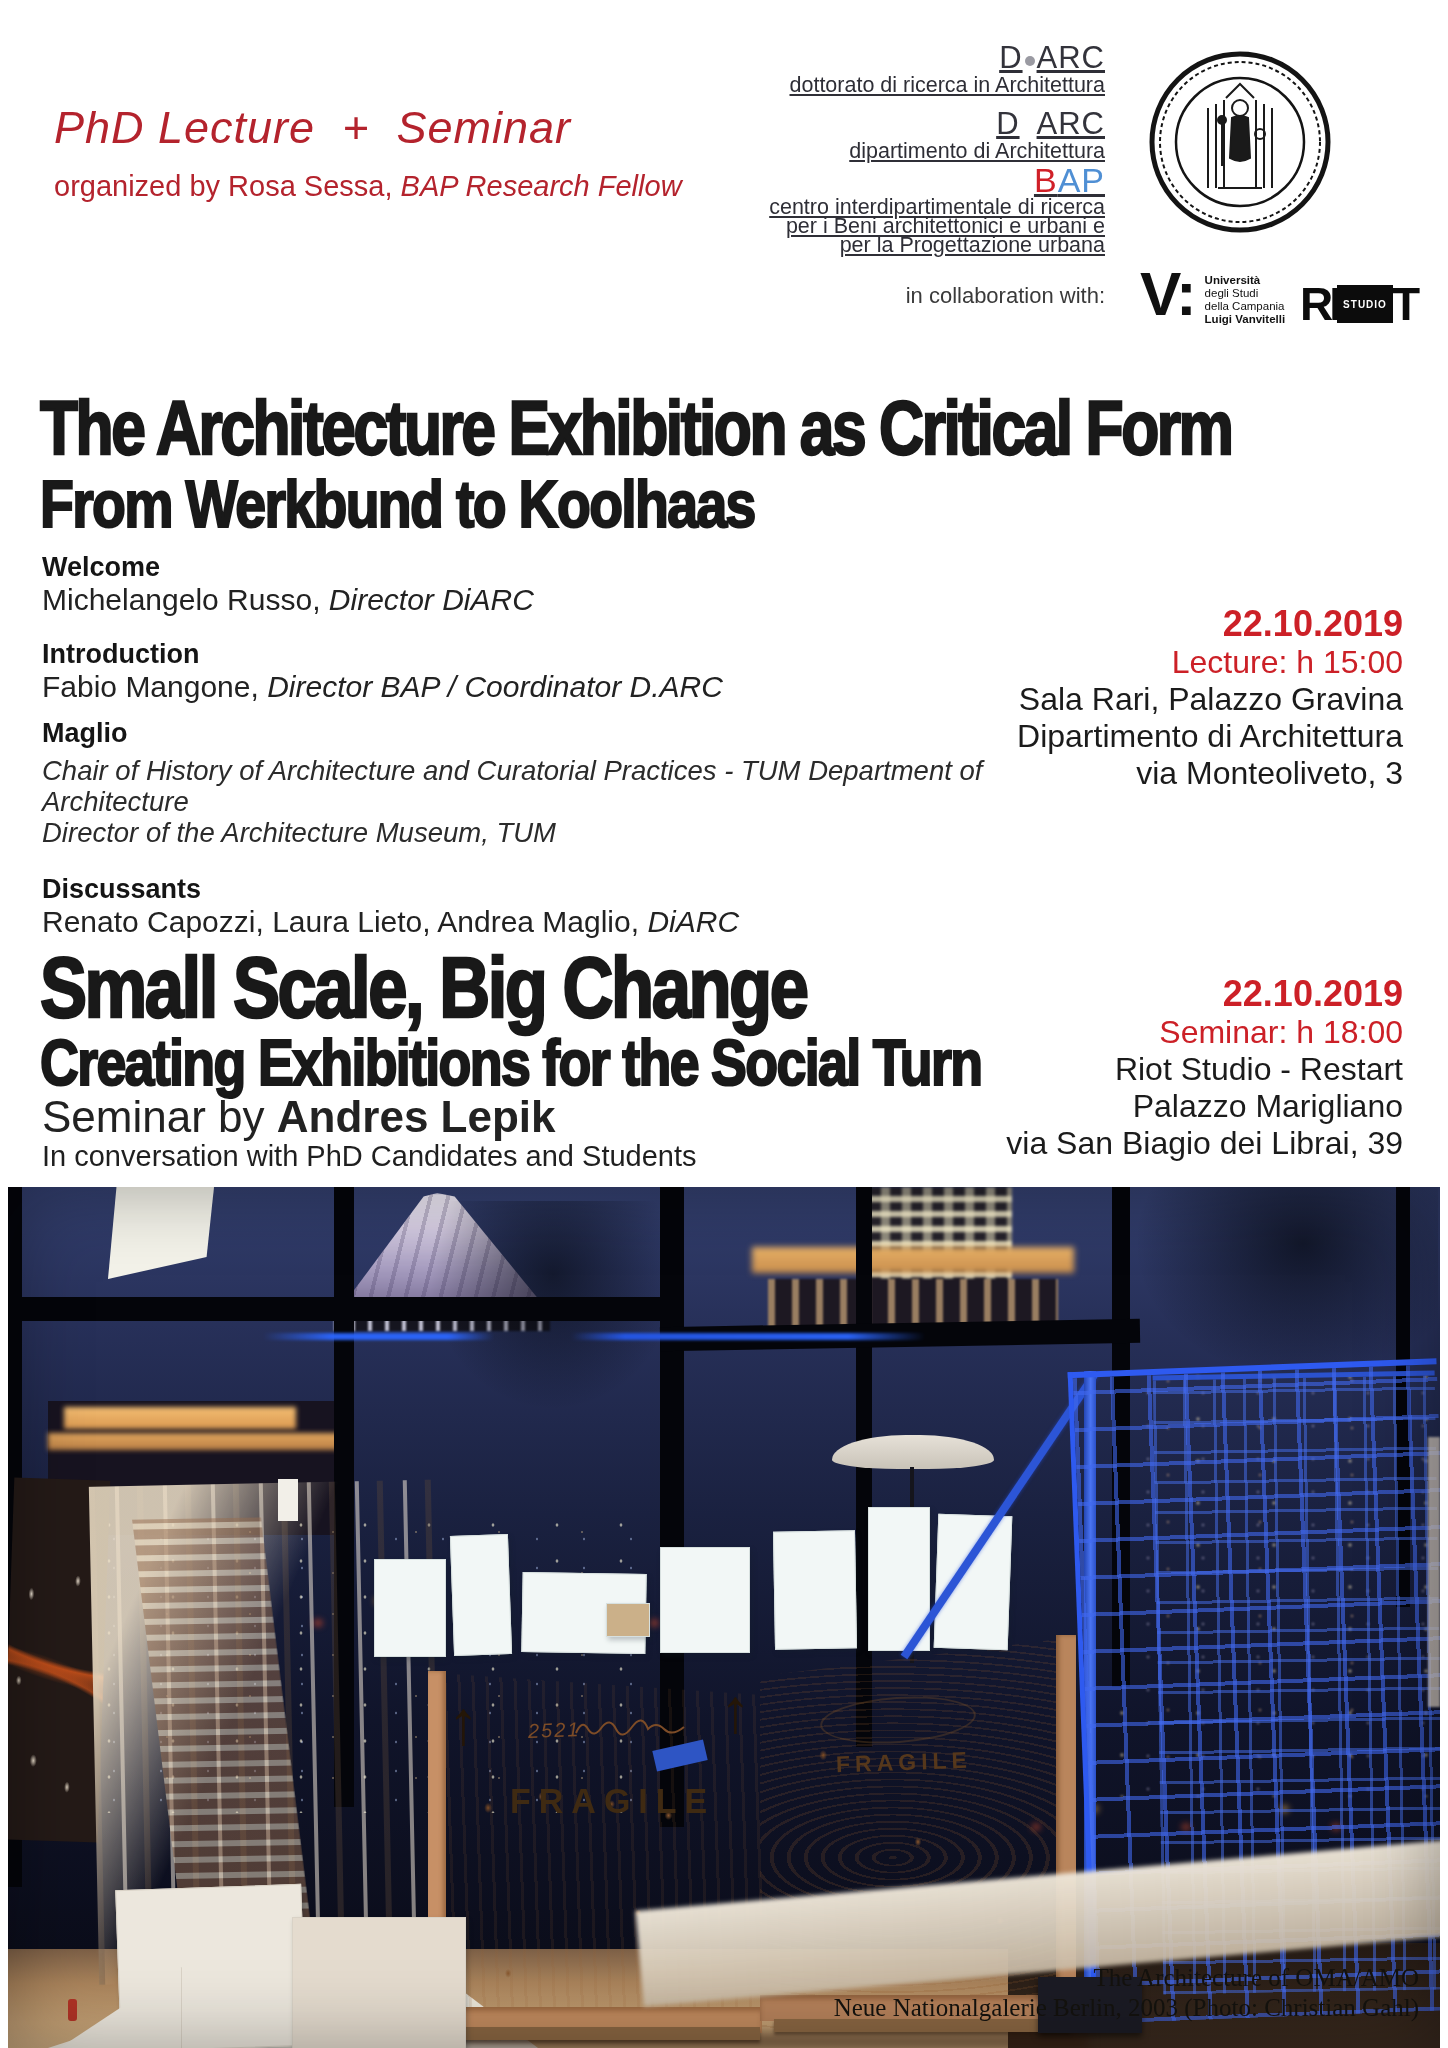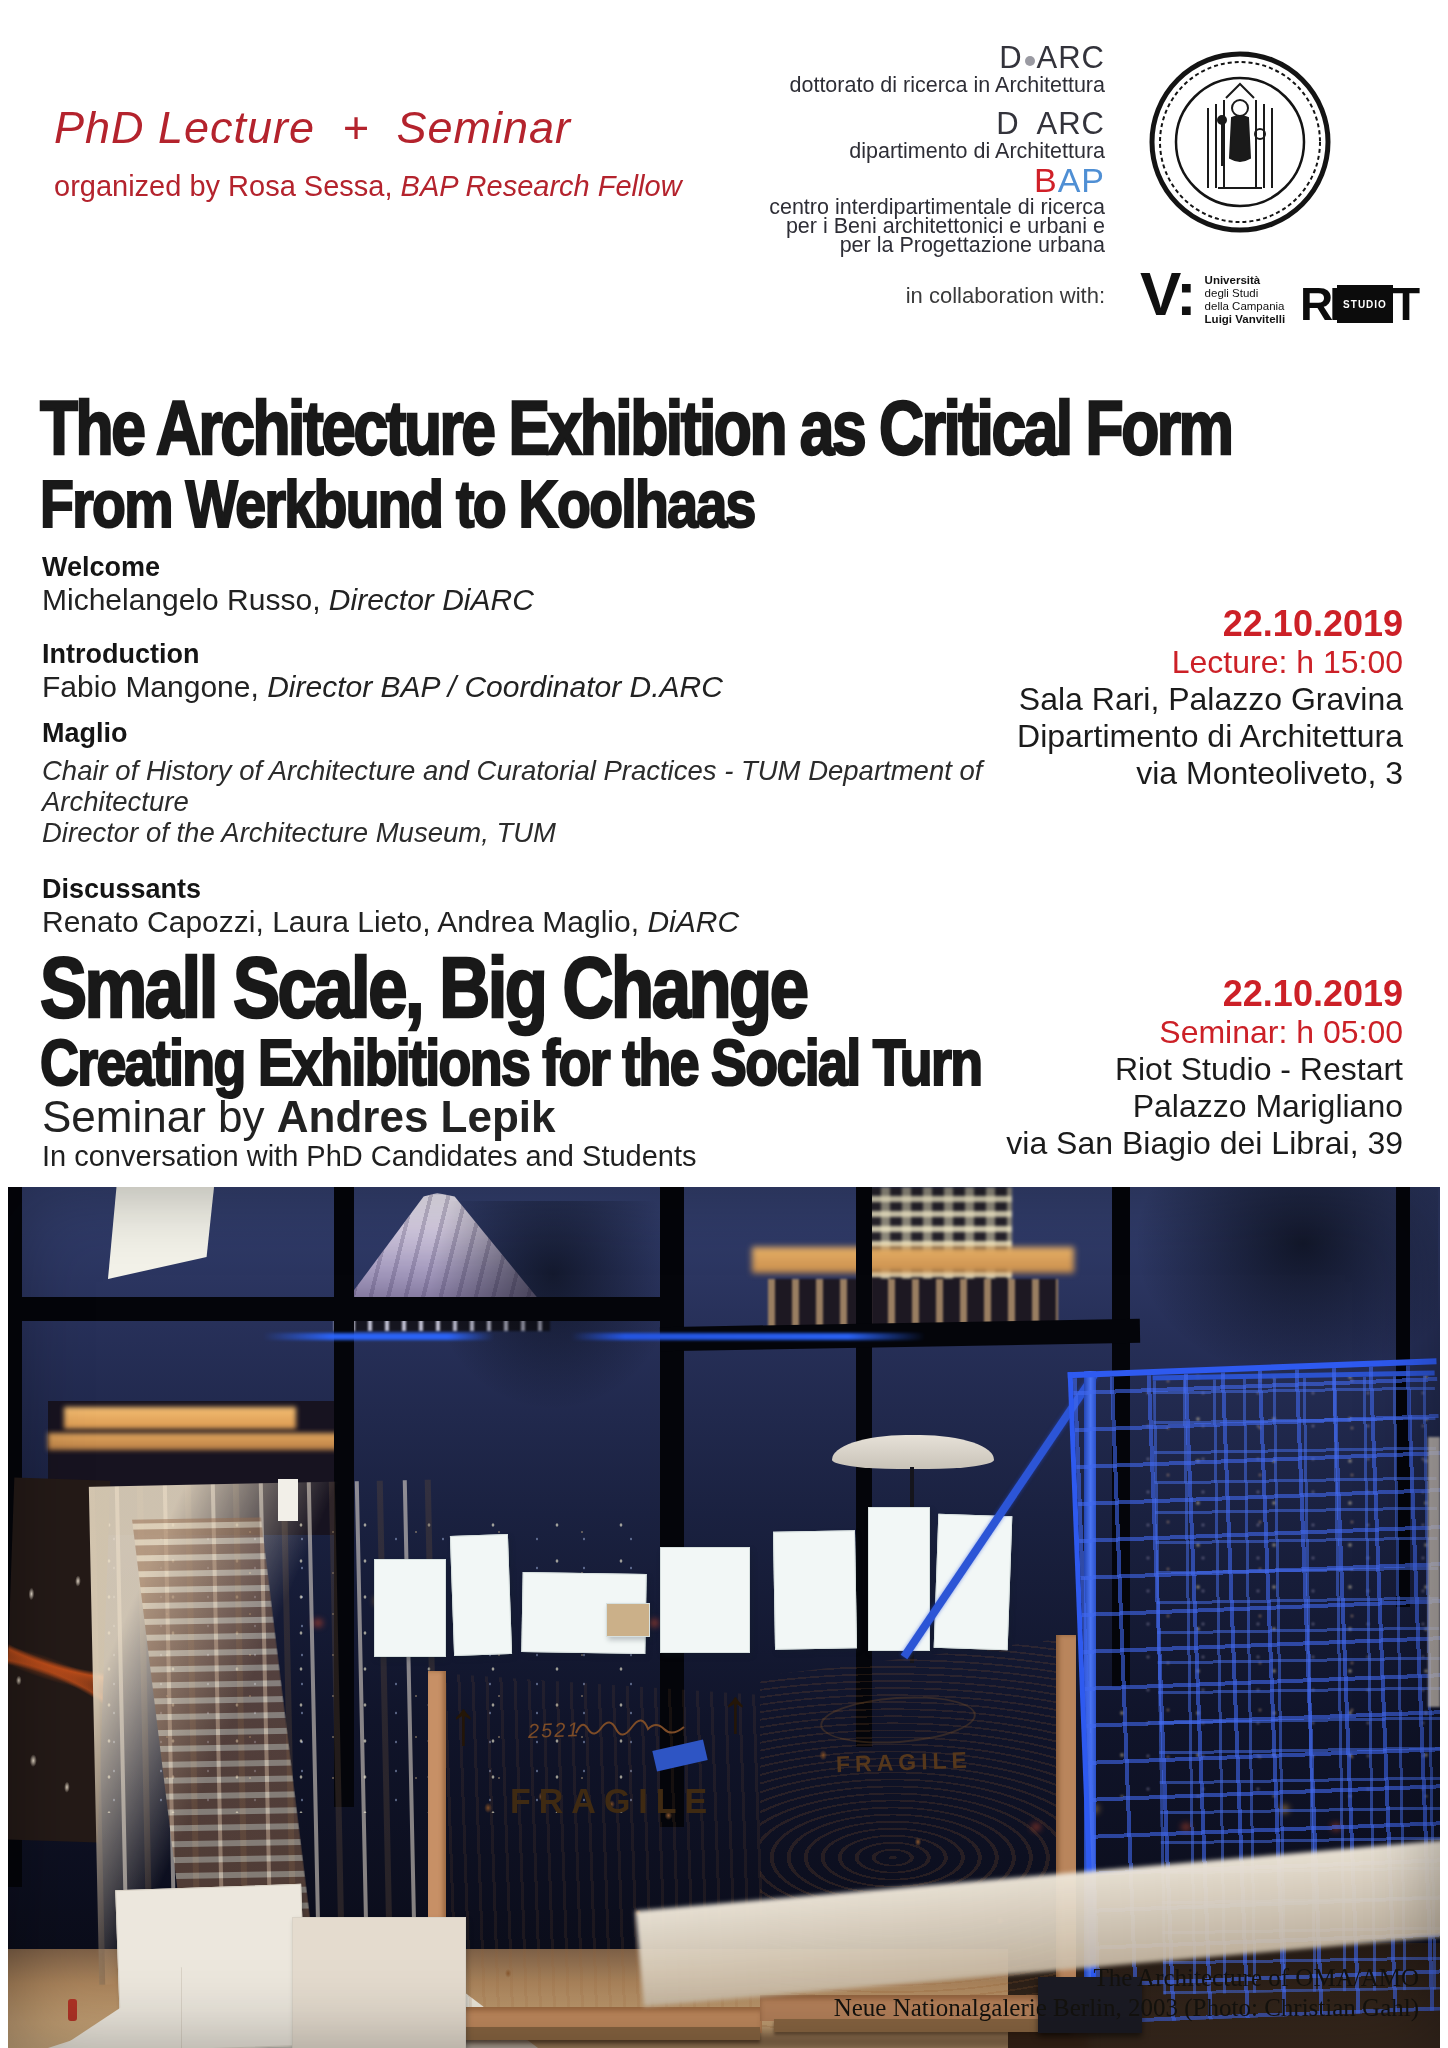--- a/index.html
+++ b/index.html
@@ -8,21 +8,21 @@
   .abs{position:absolute;}
   .pre{white-space:pre;}
   .prew{white-space:pre-wrap;}
 
   
   .event-title{left:54px;top:102px;font-size:45px;font-style:italic;color:#b4232d;letter-spacing:1px;}
   .organized{left:54px;top:170px;font-size:29px;color:#b4232d;}
   .organized i{font-style:italic;}
 
   
-  .logo-unit{position:absolute;right:343px;text-align:right;color:#2f2f37;}
+  .logo-unit{position:absolute;right:343px;text-align:right;color:#2f2f37;text-decoration:underline;}
   .acro{font-size:31px;letter-spacing:1px;color:#33333b;line-height:32px;}
   .acro .dot-gray{display:inline-block;width:10px;height:10px;border-radius:50%;background:#9a9aa2;margin:0 2px 2px 2px;}
   .dot-stack{display:inline-block;width:13px;vertical-align:-4px;margin:0 2px;}
   .dot-stack .dg{width:9px;height:9px;border-radius:50%;background:#9a9aa2;margin:0 auto 1px auto;}
   .dot-stack .rs{width:12px;height:12px;background:#cf2127;margin:0 auto;}
   .logo-cap{font-size:21.5px;line-height:22px;color:#2e2e36;}
   .bap-b{color:#d02028;font-size:34px;}
   .bap-ap{color:#4f8fd4;font-size:34px;}
   .collab{position:absolute;right:343px;top:283px;font-size:22px;color:#3a3a3a;}
 
@@ -276,21 +276,21 @@
     <div>via Monteoliveto, 3</div>
   </div>
 
   <div class="abs" style="left:40px;top:938px"><span class="cond h2a">Small Scale, Big Change</span></div>
   <div class="abs" style="left:40px;top:1026px"><span class="cond h2b">Creating Exhibitions for the Social Turn</span></div>
   <div class="abs byline prew"><span class="prew">Seminar by </span><b>Andres Lepik</b></div>
   <div class="abs byline-note">In conversation with PhD Candidates and Students</div>
 
   <div class="schedule sched2">
     <div class="date">22.10.2019</div>
-    <div class="time">Seminar: h 05:00</div>
+    <div class="time">Seminar: h 18:00</div>
     <div>Riot Studio - Restart</div>
     <div>Palazzo Marigliano</div>
     <div>via San Biagio dei Librai, 39</div>
   </div>
 
   <figure class="abs photo" style="margin:0">
     <div class="abs sky"></div>
     <div class="abs screen"></div>
     <div class="abs tent"></div>
     <div class="abs tent-streaks"></div>

